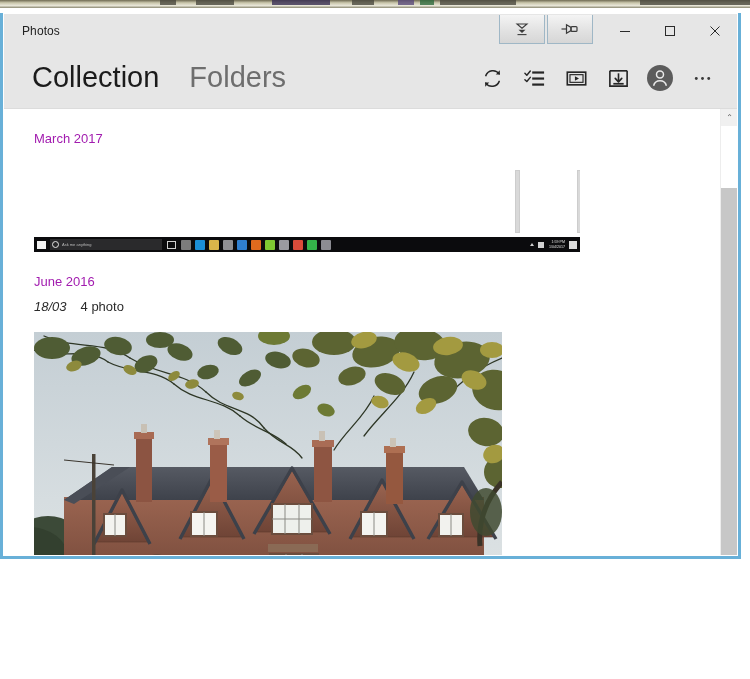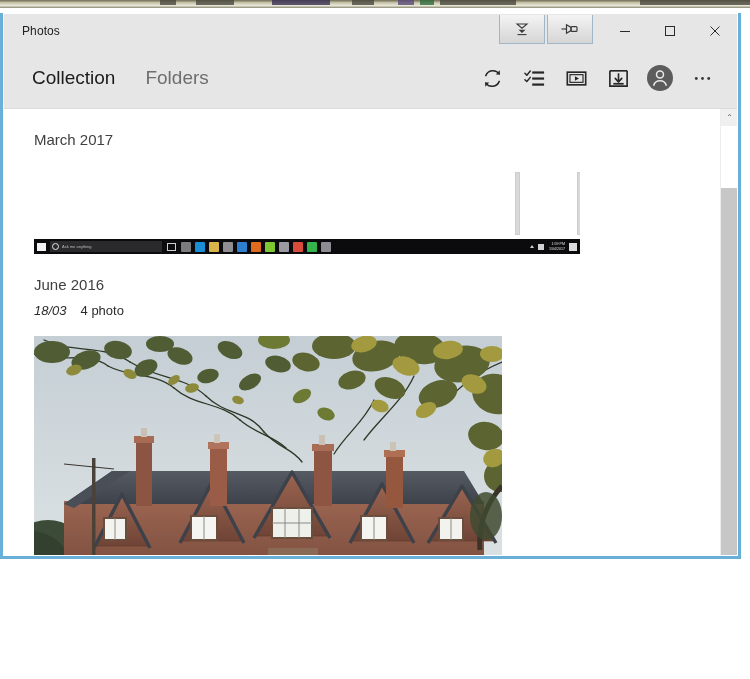--- a/index.html
+++ b/index.html
@@ -91,21 +91,21 @@
   
   #commandbar {
     position: relative;
     height: 62px;
     background: #e6e6e6;
     display: flex; align-items: center;
     border-bottom: 1px solid #dcdcdc;
   }
   #nav-tabs { display: flex; align-items: baseline; margin-left: 28px; }
   .nav-tab {
-    font-size: 19px;
+    font-size: 29px;
     color: #6e6e6e;
     margin-right: 30px;
     cursor: pointer;
     line-height: 1;
     font-weight: 400;
   }
   .nav-tab.active { color: #1b1b1b; }
 
   #toolbar-icons {
     position: absolute; right: 14px; top: 0; height: 62px;
@@ -124,22 +124,22 @@
     height: 575px;
     background: #ffffff;
     overflow: hidden;
   }
   #scroll-area {
     position: absolute; left: 0; top: 0; right: 17px; bottom: 0;
     overflow: hidden;
   }
 
   .month-header {
-    font-size: 15px;
-    color: #404040;
+    font-size: 13px;
+    color: #a21caf;
     margin: 22px 0 0 30px;
     cursor: pointer;
     display: inline-block;
   }
   .day-meta {
     font-size: 13px;
     color: #2b2b2b;
     margin: 9px 0 0 30px;
   }
   .day-meta .date { margin-right: 14px; font-style: italic; }

